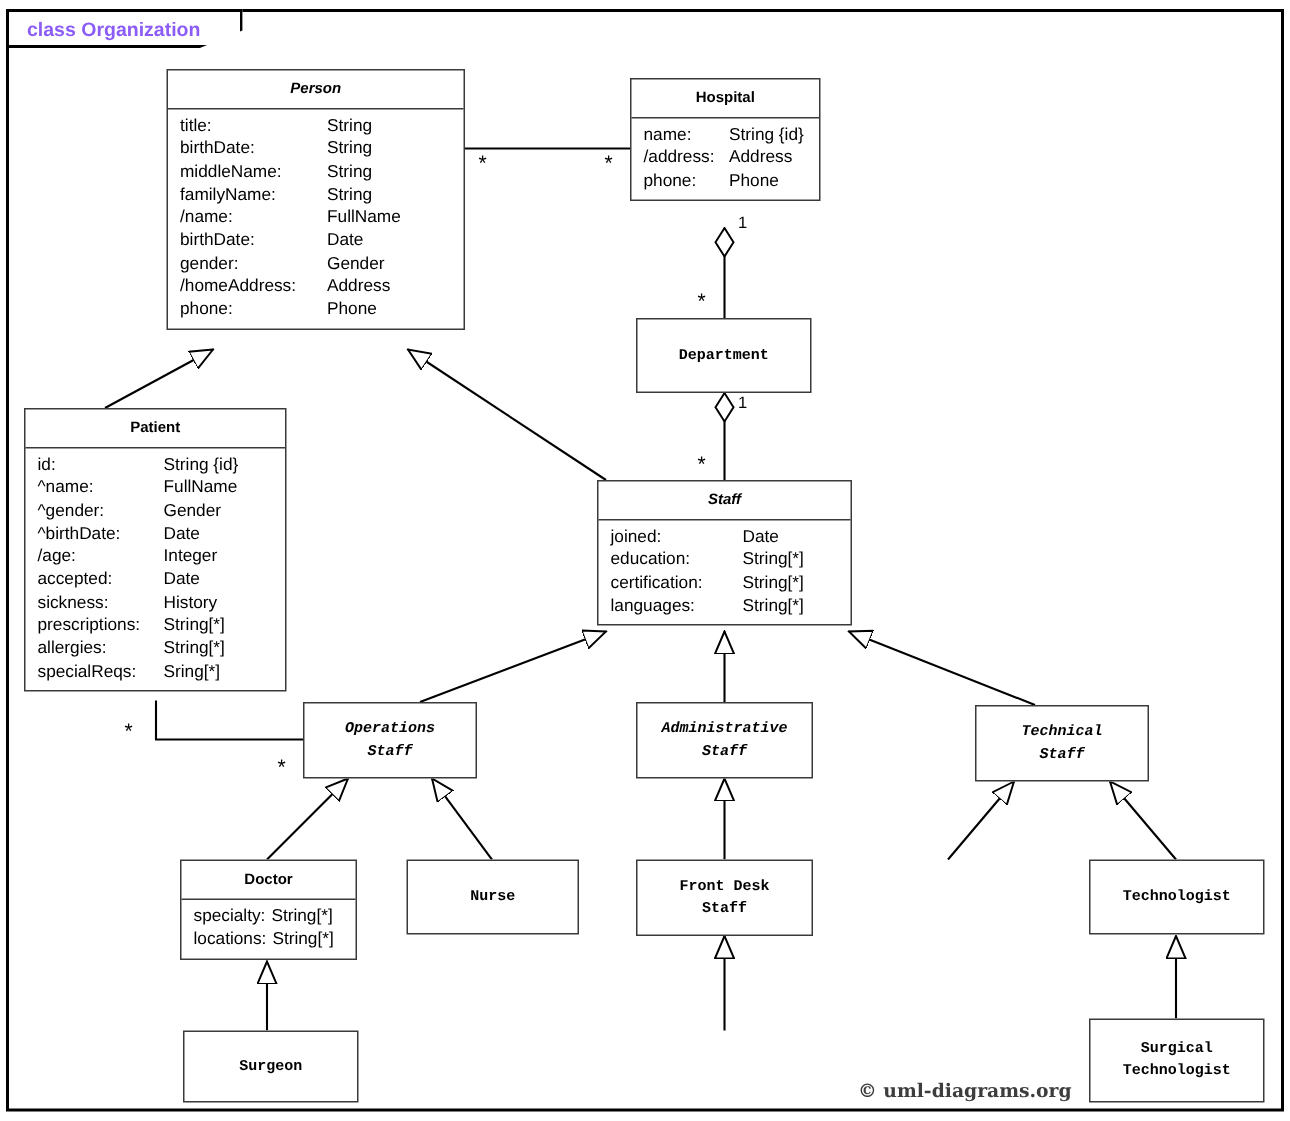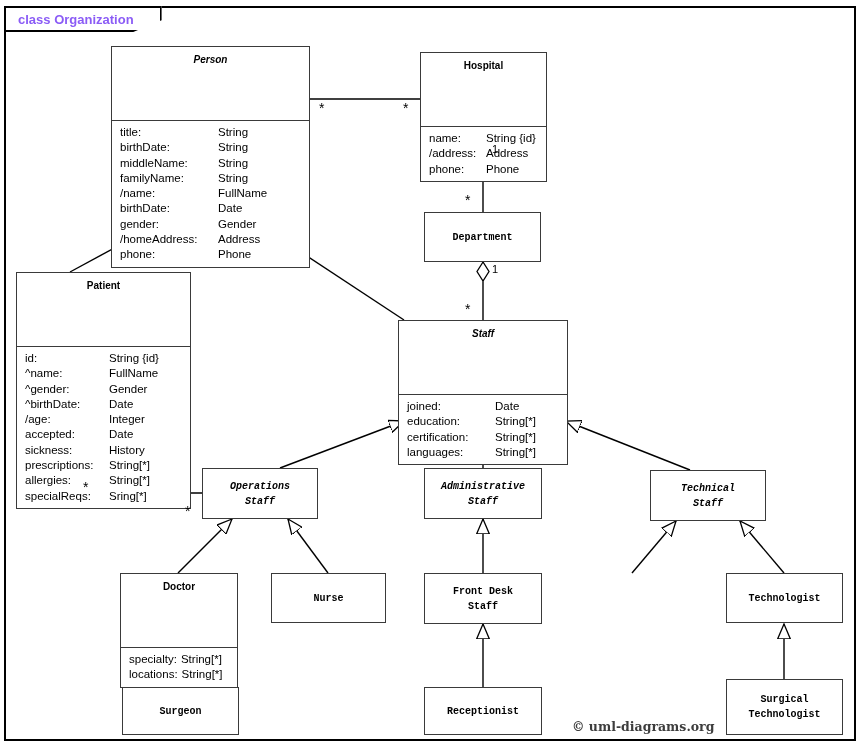--- a/index.html
+++ b/index.html
@@ -59,21 +59,20 @@
     font-weight: bold;
     color: #000;
     line-height: 15px;
     padding: 5px 4px 5px 4px;
     white-space: pre-line;
   }
   .cls.abstract .cls-name { font-style: italic; }
   .cls .cls-attrs {
     border-top: 1.4px solid #3a3a3a;
     padding: 4px 0 4px 0;
-    margin-top: 48px;
   }
   .cls.noattrs {
     display: flex;
     align-items: center;
     justify-content: center;
   }
   .cls.noattrs .cls-name { padding: 0 4px; width: 100%; font-family: Liberation Mono, monospace; }
   .attr-row {
     display: flex;
     font-size: 11.5px;
@@ -345,23 +344,20 @@
 
 
   <div class="cls noattrs" style="left:726px; top:573px; width:117px; height:50px;">
     <div class="cls-name">Technologist</div>
   </div>
 
   <div class="cls noattrs" style="left:122px; top:687px; width:117px; height:48px;">
     <div class="cls-name">Surgeon</div>
   </div>
 
-  <div class="cls noattrs" style="left:424px; top:687px; width:118px; height:48px;">
-    <div class="cls-name">Receptionist</div>
-  </div>
 
   <div class="cls noattrs" style="left:726px; top:679px; width:117px; height:56px;">
     <div class="cls-name">Surgical
 Technologist</div>
   </div>
 
   <div class="copyright" style="left:572px; top:719px;">© uml-diagrams.org</div>
 
 </div>
 

